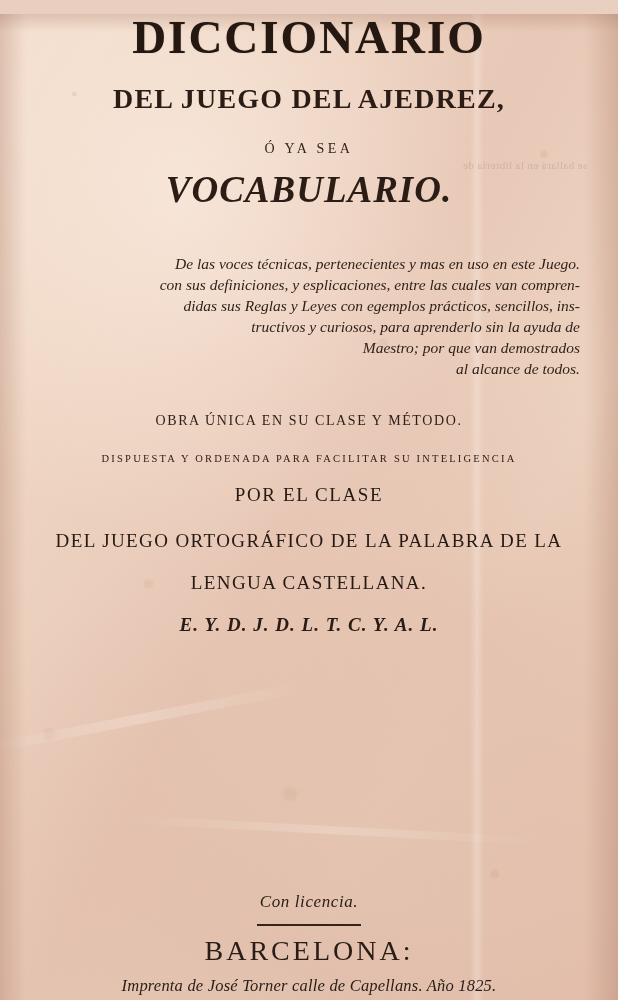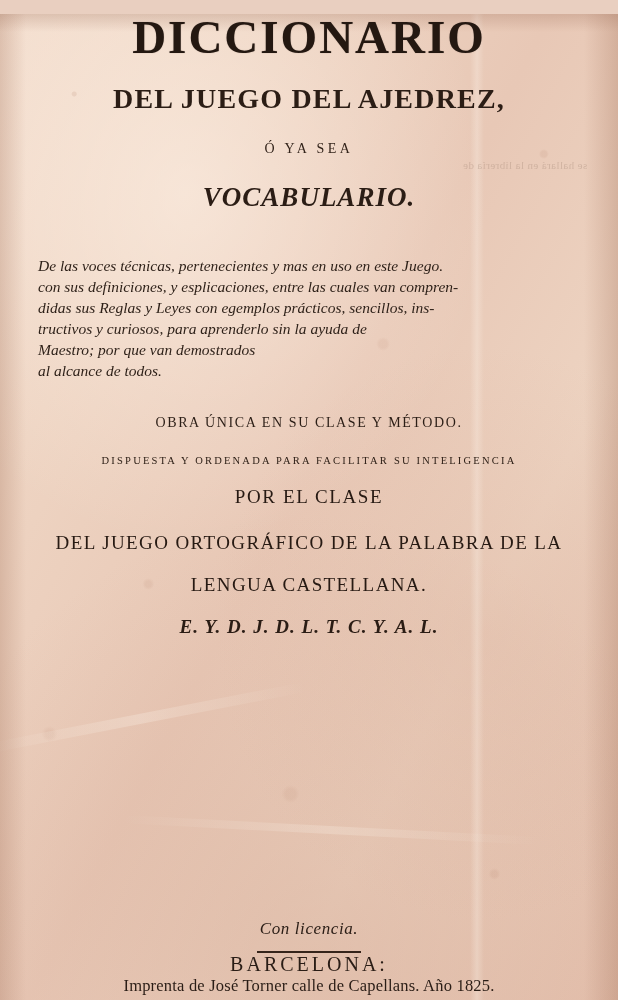--- a/index.html
+++ b/index.html
@@ -100,35 +100,35 @@
   .t-osea {
     font-size: 14px;
     letter-spacing: 3.5px;
     margin-top: 26px;
     color: #33241b;
   }
   .t-vocab {
     font-family: "Liberation Serif", serif;
     font-style: italic;
     font-weight: 700;
-    font-size: 27px;
+    font-size: 37px;
     letter-spacing: 1px;
-    margin-top: 25px;
+    margin-top: 11px;
     color: #2b1d15;
   }
 
   .t-body {
     font-family: "Liberation Serif", serif;
     font-style: italic;
     font-size: 15.5px;
     line-height: 21px;
     margin-top: 42px;
     padding: 0 6px;
     color: #2c1f17;
-    text-align: left;
+    text-align: right;
   }
   .t-body .ln { display: block; white-space: nowrap; }
 
   .t-obra {
     font-size: 14px;
     letter-spacing: 1.6px;
     margin-top: 34px;
     color: #2b1e16;
   }
   .t-dispuesta {
@@ -181,28 +181,30 @@
     letter-spacing: 0.6px;
     text-align: center;
   }
   .f-rule {
     width: 104px;
     height: 2px;
     background: #35241a;
     margin: 12px auto 0 auto;
   }
   .f-city {
-    font-size: 20px;
+    font-size: 28px;
     letter-spacing: 3px;
-    margin-top: 0;
+    margin-top: 9px;
   }
   .f-imprenta {
     font-family: "Liberation Serif", serif;
+    font-style: italic;
     font-size: 16.5px;
     letter-spacing: 0.2px;
+    margin-top: 9px;
   }
 </style>
 </head>
 <body>
 
 <div id="page">
 
   <div class="crease" style="left:470px; top:0; width:14px; height:1000px; opacity:0.5;"></div>
   <div class="crease" style="left:-30px; top:700px; width:340px; height:10px; transform:rotate(-11deg); opacity:0.45;"></div>
   <div class="crease" style="left:120px; top:812px; width:420px; height:8px; transform:rotate(3deg); opacity:0.40;"></div>

